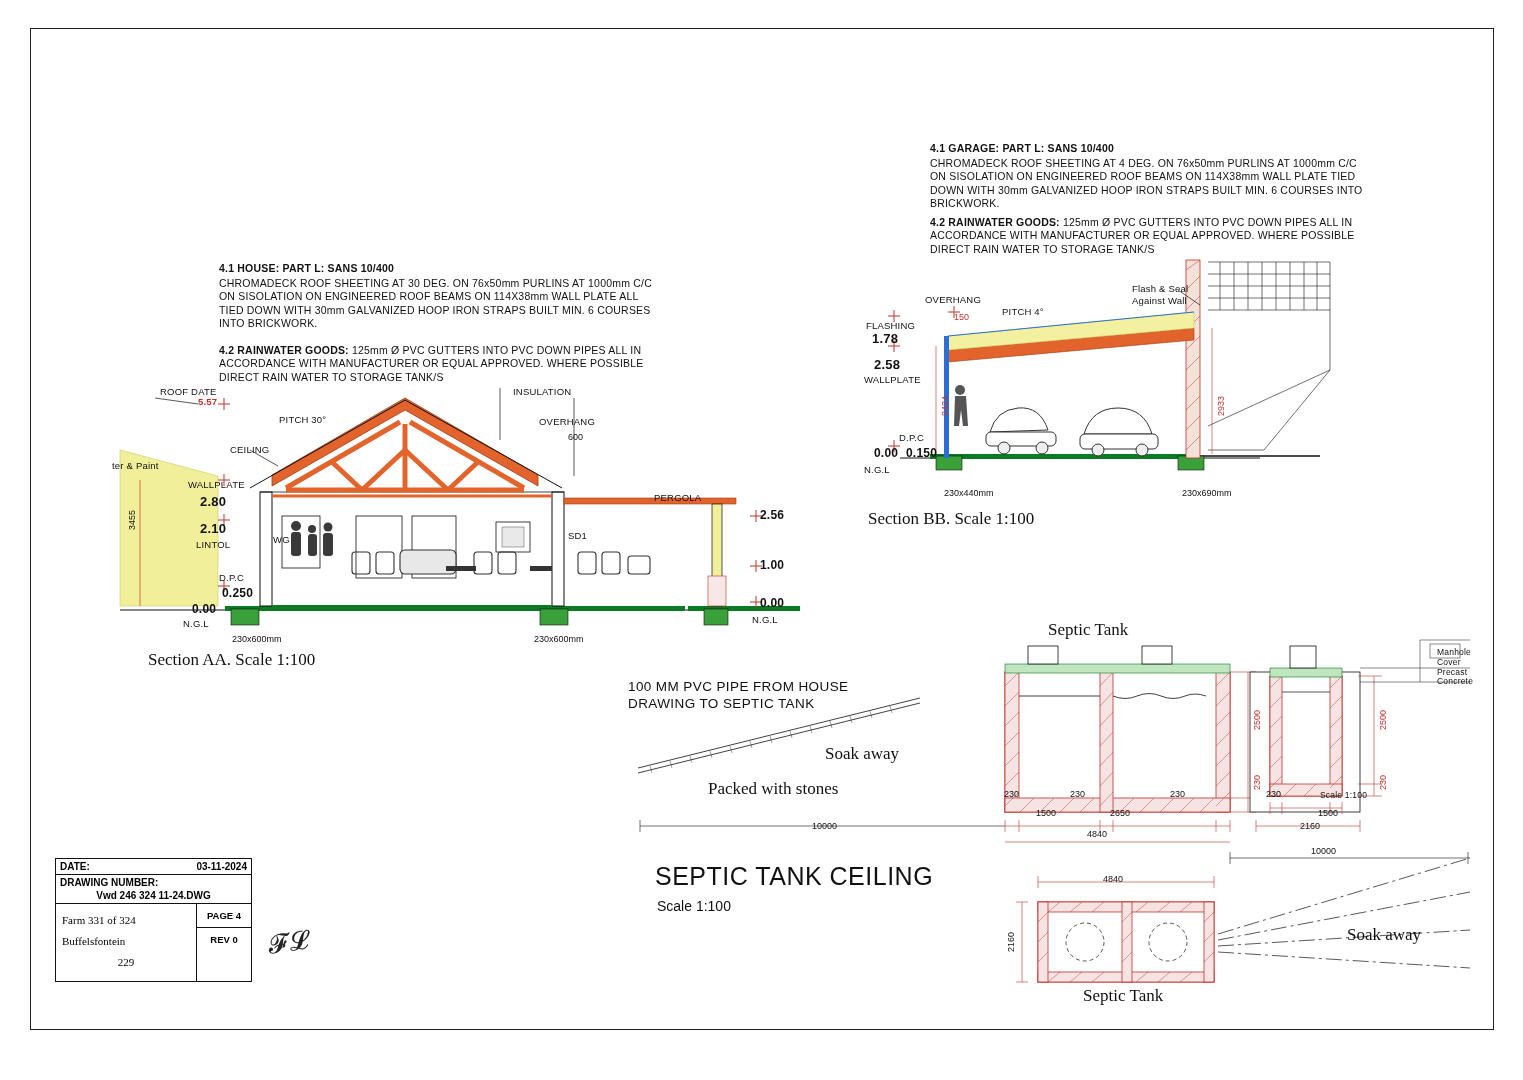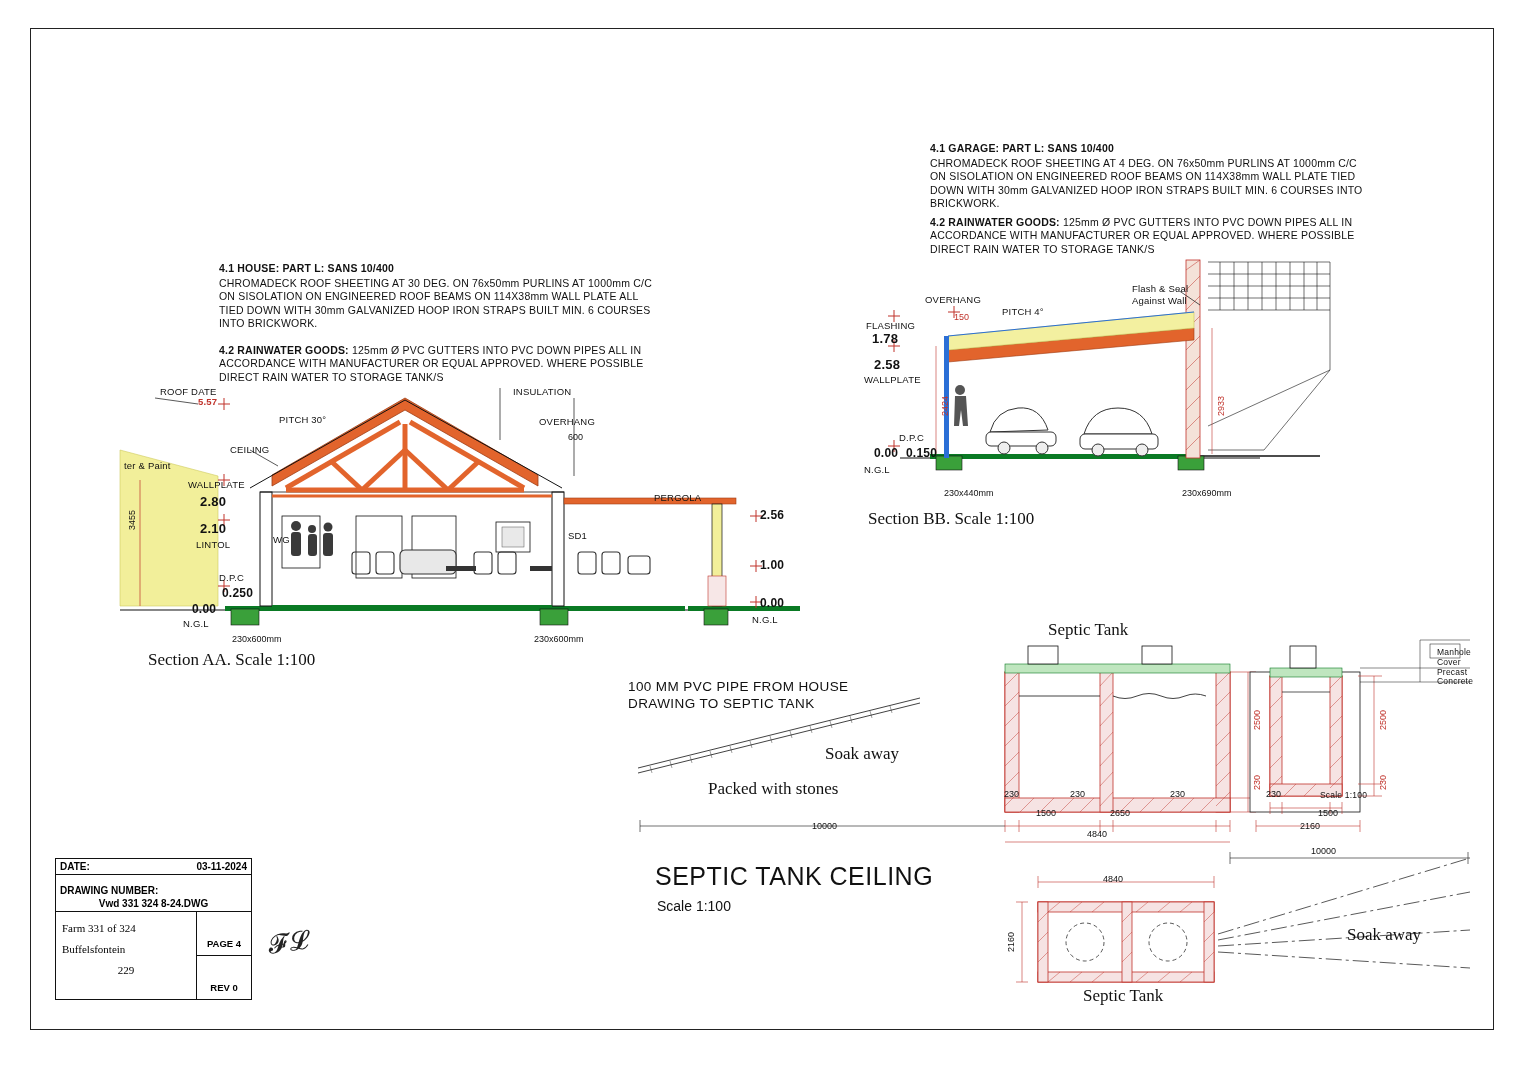--- a/index.html
+++ b/index.html
@@ -16,21 +16,21 @@
   .red{color:#c0332b;}
   svg{display:block;overflow:visible;}
   .ttl{position:absolute;left:55px;top:858px;width:195px;border:1.6px solid #111;font-size:10px;}
   .ttl .row{display:flex;border-bottom:1.4px solid #111;}
   .ttl .row:last-child{border-bottom:none;}
   .ttl .cell{padding:2px 4px;}
   .ttl .lbl{font-weight:bold;}
   .ttl .right{margin-left:auto;font-weight:bold;}
   .ttl .leftcol{width:128px;border-right:1.4px solid #111;}
   .ttl .rightcol{flex:1;display:flex;flex-direction:column;}
-  .ttl .rbox{padding:6px 4px;text-align:center;font-weight:bold;font-size:9.5px;border-bottom:1.4px solid #111;margin-top:20px;}
+  .ttl .rbox{padding:6px 4px;text-align:center;font-weight:bold;font-size:9.5px;border-bottom:1.4px solid #111;}
   .ttl .rbox:last-child{border-bottom:none;}
   .farm{padding:6px 6px 8px 6px;line-height:1.9;font-size:11px;font-family:"Liberation Serif",serif;}
   .sig{position:absolute;left:268px;top:928px;font-family:"Liberation Serif",serif;font-size:26px;color:#222;transform:rotate(-8deg);}
 </style>
 </head>
 <body>
 
 <div id="sheet">
   <div id="border"></div>
 
@@ -134,21 +134,21 @@
     <line x1="40" y1="100" x2="40" y2="226" stroke="#c0332b" stroke-width=".7"></line>
   </svg>
 
   <div class="abs txt sm" style="left:160px;top:386px;">ROOF DATE</div>
   <div class="abs txt sm red bold" style="left:198px;top:396px;">5.57</div>
   <div class="abs txt sm" style="left:279px;top:414px;">PITCH 30°</div>
   <div class="abs txt sm" style="left:513px;top:386px;">INSULATION</div>
   <div class="abs txt sm" style="left:539px;top:416px;">OVERHANG</div>
   <div class="abs dim" style="left:568px;top:432px;">600</div>
   <div class="abs txt sm" style="left:230px;top:444px;">CEILING</div>
-  <div class="abs txt sm" style="left:124px;top:460px;">ter &amp; Paint</div>
+  <div class="abs txt sm" style="left:112px;top:460px;">ter &amp; Paint</div>
   <div class="abs txt sm" style="left:188px;top:479px;">WALLPLATE</div>
   <div class="abs txt bold" style="left:200px;top:494px;font-size:13px;">2.80</div>
   <div class="abs txt bold" style="left:200px;top:521px;font-size:13px;">2.10</div>
   <div class="abs txt sm" style="left:196px;top:539px;">LINTOL</div>
   <div class="abs txt sm" style="left:219px;top:572px;">D.P.C</div>
   <div class="abs txt bold" style="left:222px;top:586px;font-size:12px;">0.250</div>
   <div class="abs txt bold" style="left:192px;top:602px;font-size:12px;">0.00</div>
   <div class="abs txt sm" style="left:183px;top:618px;">N.G.L</div>
   <div class="abs dim" style="left:127px;top:530px;transform:rotate(-90deg);transform-origin:left top;">3455</div>
   <div class="abs txt sm" style="left:273px;top:534px;">WG</div>
@@ -501,23 +501,23 @@
   <div class="abs txt xs" style="left:1320px;top:790px;">Scale 1:100</div>
   <div class="abs txt xs" style="left:1437px;top:648px;width:40px;white-space:pre-line;line-height:1.15;">Manhole Cover
 Precast
 Concrete</div>
 
   <div class="ttl">
     <div class="row">
       <div class="cell lbl">DATE:</div>
       <div class="cell right">03-11-2024</div>
     </div>
-    <div class="row" style="display:block;margin-top:8px;">
+    <div class="row" style="display:block;">
       <div class="cell lbl">DRAWING NUMBER:</div>
-      <div class="cell lbl" style="text-align:center;padding-top:0;">Vwd 331 324  8-24.DWG</div>
+      <div class="cell lbl" style="text-align:center;padding-top:0;">Vwd 246 324  11-24.DWG</div>
     </div>
     <div class="row">
       <div class="leftcol farm">
         <div>Farm 331 of 324</div>
         <div>Buffelsfontein</div>
         <div style="text-align:center;font-family:Liberation Serif, serif;">229</div>
       </div>
       <div class="rightcol">
         <div class="rbox">PAGE 4</div>
         <div class="rbox">REV 0</div>

